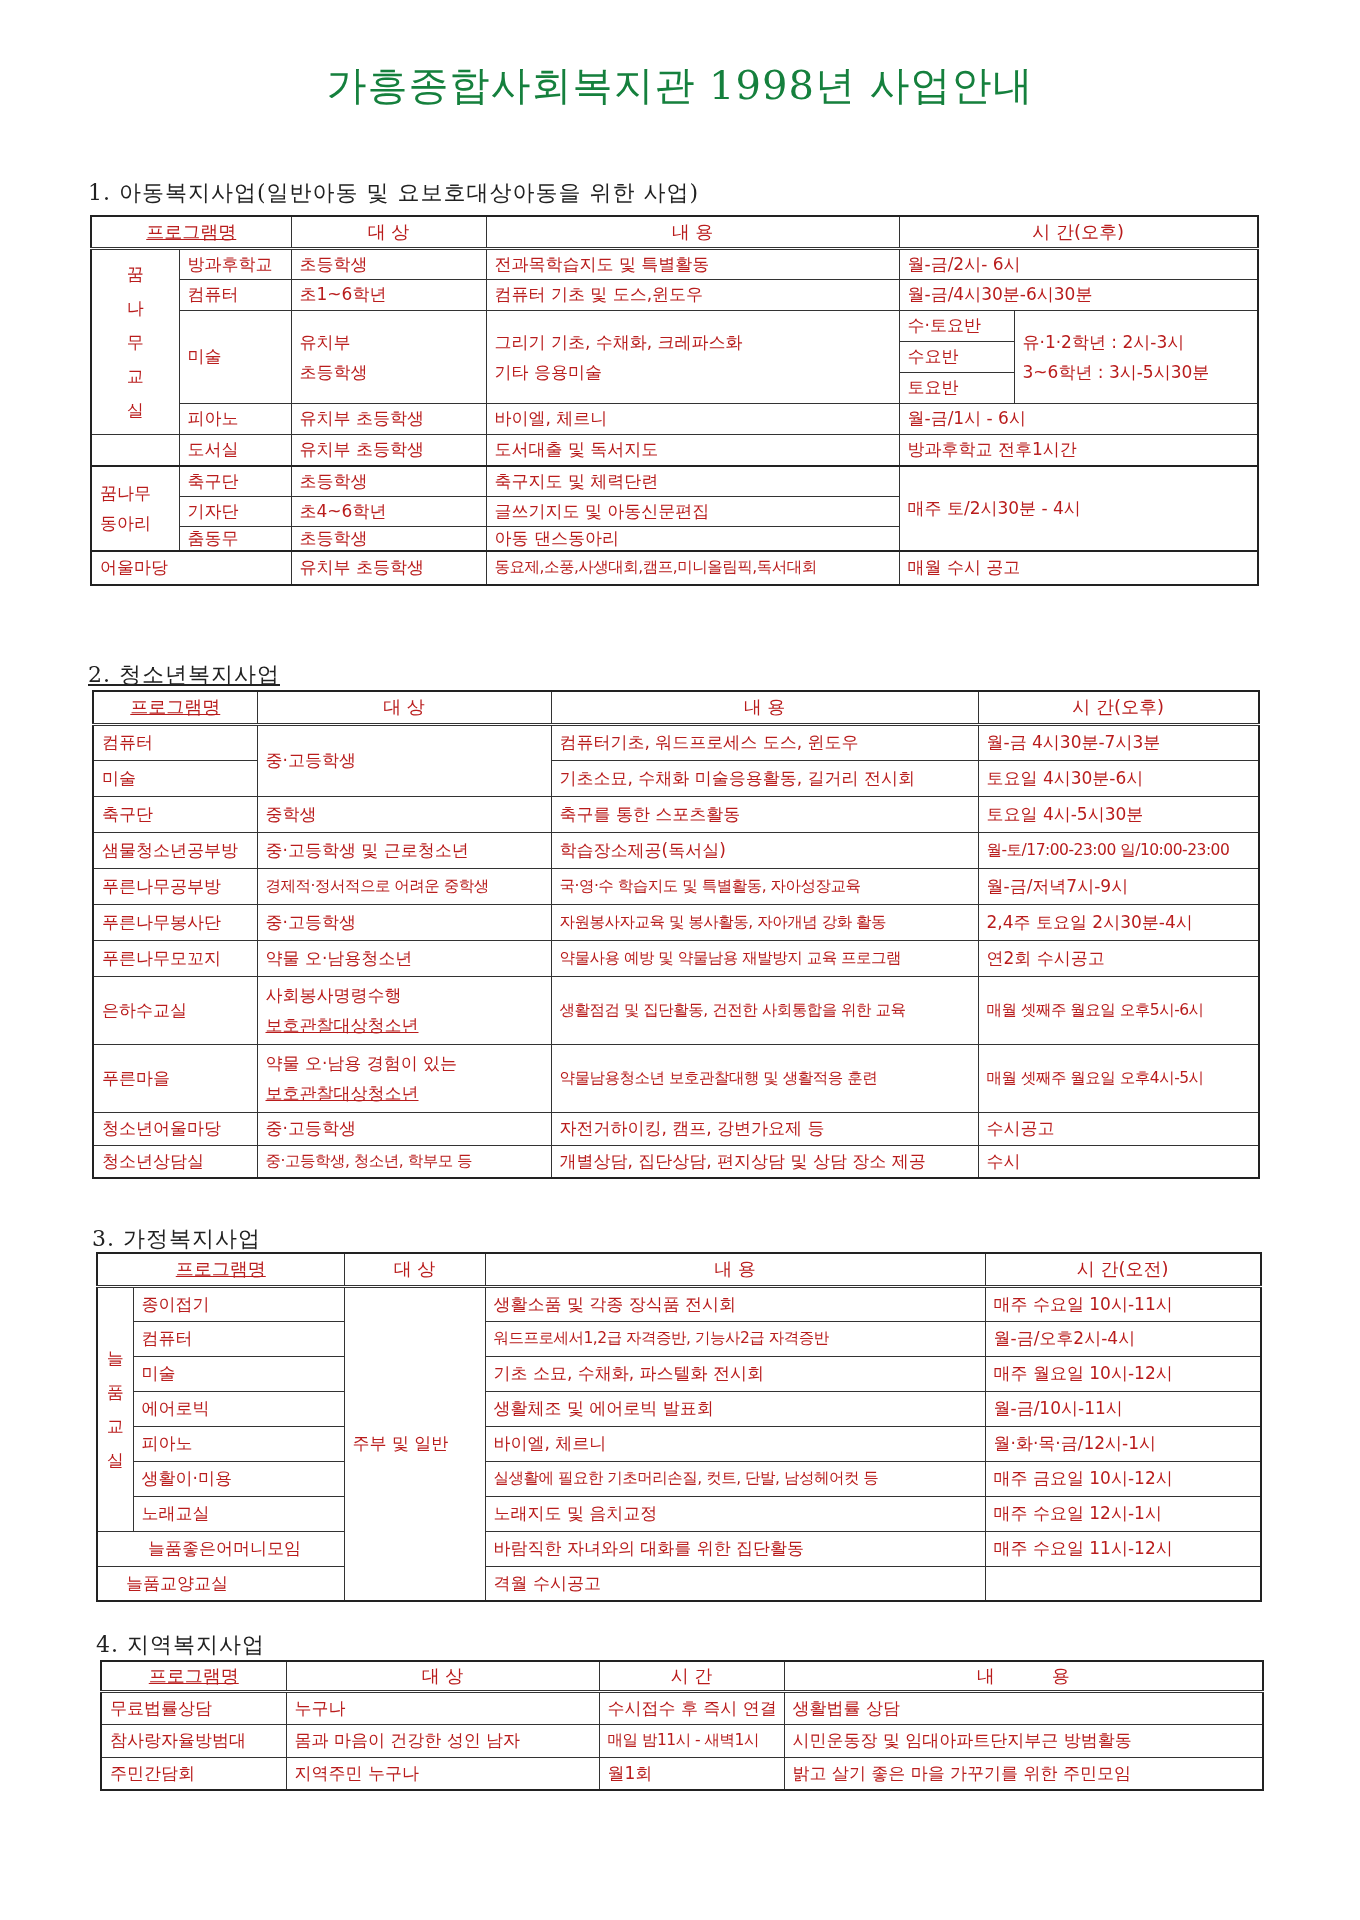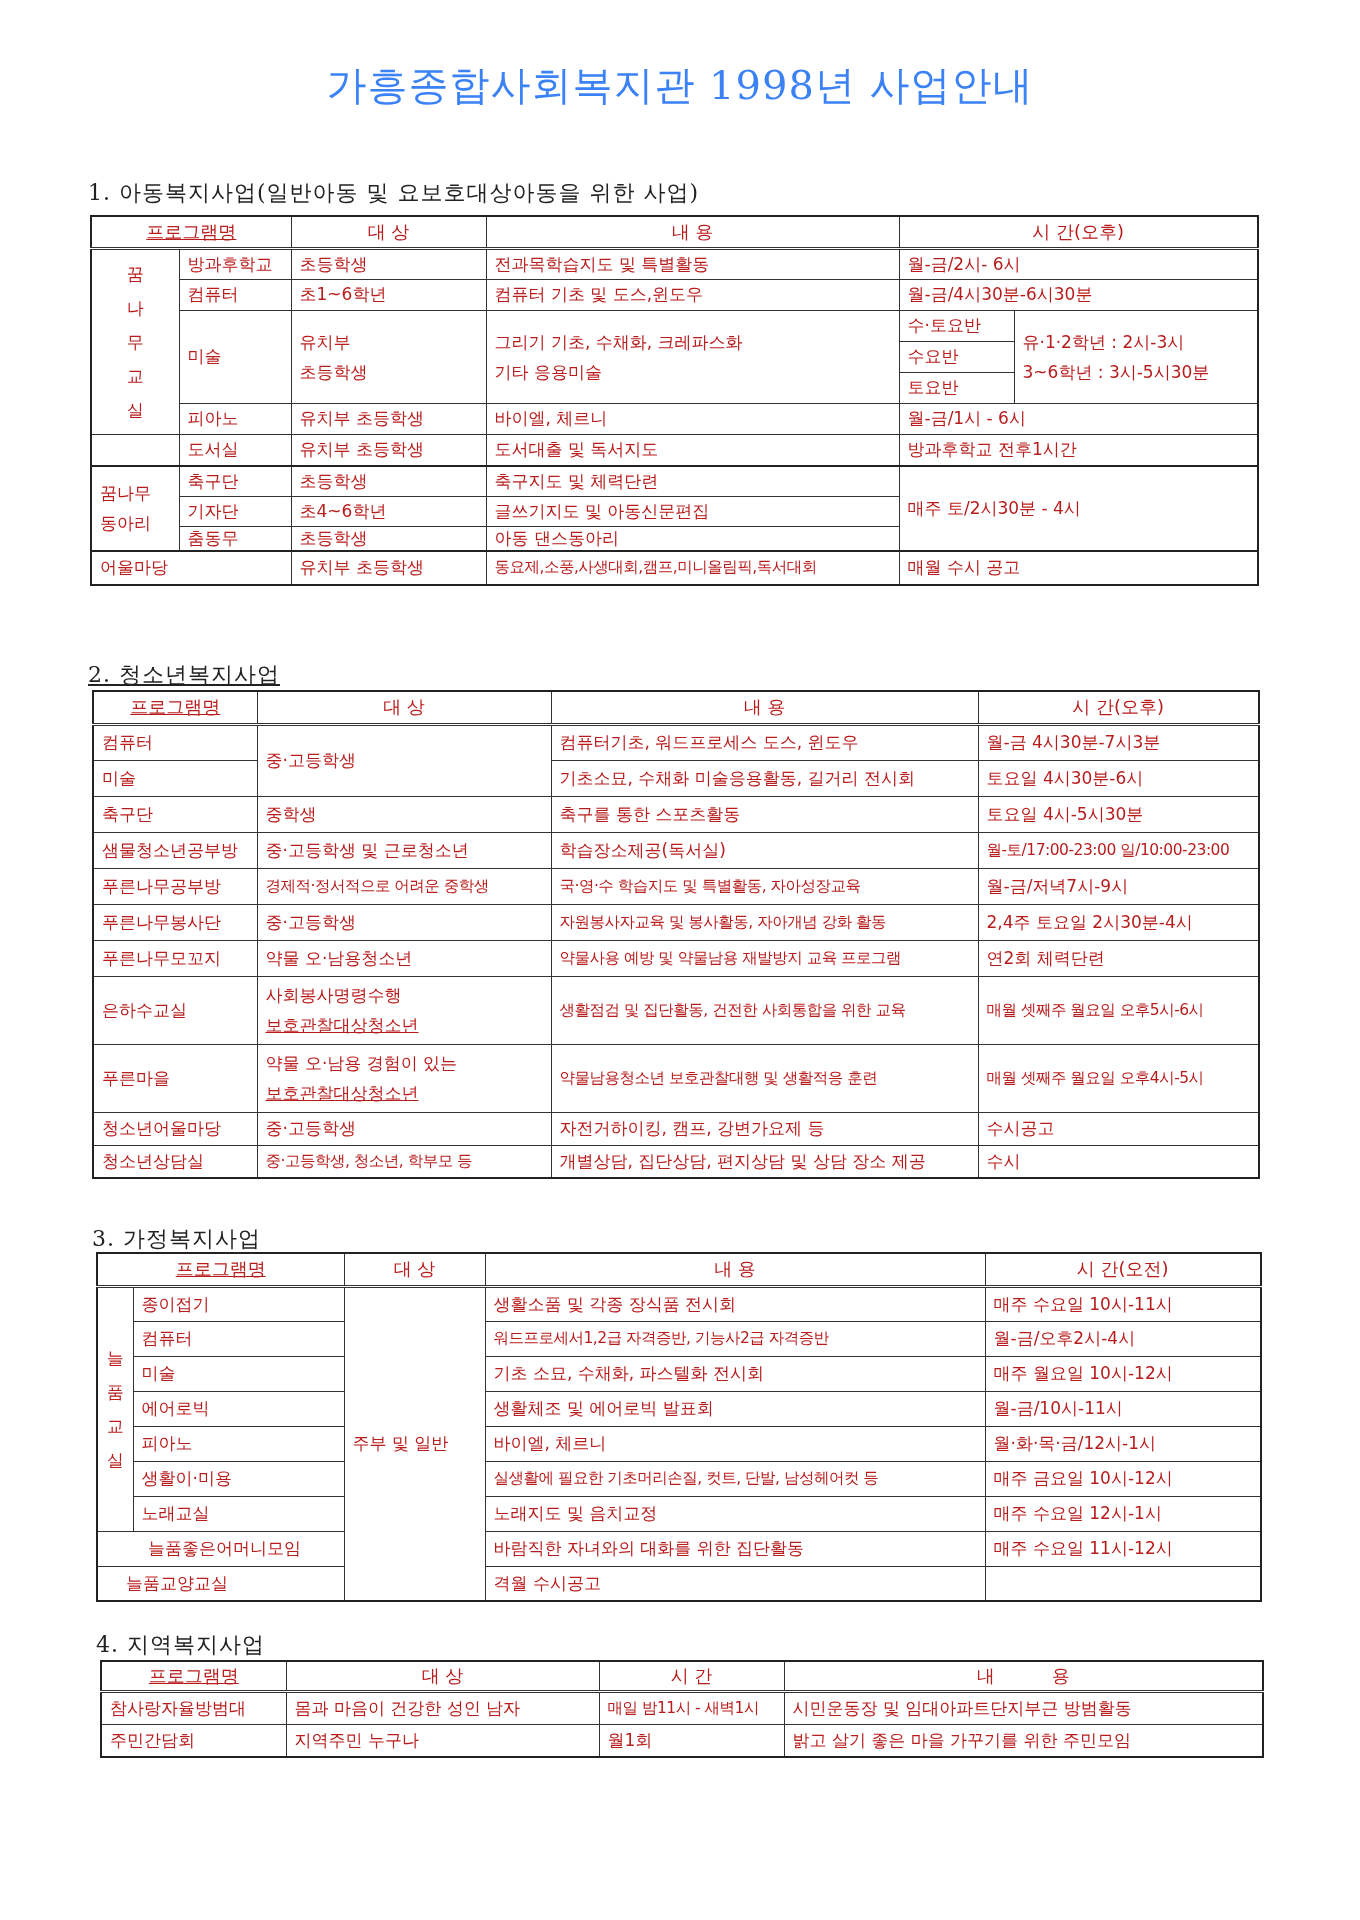--- a/index.html
+++ b/index.html
@@ -4,21 +4,21 @@
 <style>
   html, body { margin: 0; padding: 0; }
   body {
     width: 1360px; height: 1920px; position: relative; overflow: hidden;
     background: #ffffff; color: #1e1e1e;
     font-family: "DejaVu Sans", "Liberation Sans", sans-serif;
   }
   .page-title {
     position: absolute; left: 0; width: 1360px; top: 58px; text-align: center;
     font-family: "DejaVu Serif", "Liberation Serif", serif;
-    font-size: 40px; letter-spacing: 1px; color: #3b82f6;
+    font-size: 40px; letter-spacing: 1px; color: #15803d;
   }
   .section-heading {
     position: absolute; font-family: "DejaVu Serif", "Liberation Serif", serif;
     font-size: 22px; color: #222; letter-spacing: 1px;
   }
   table.grid {
     position: absolute; border-collapse: collapse; table-layout: fixed;
     font-size: 17px; color: #b91c1c;
   }
   table.grid td, table.grid th {
@@ -192,21 +192,21 @@
     <tr style="height:36px">
       <td>푸른나무봉사단</td>
       <td>중·고등학생</td>
       <td class="small">자원봉사자교육 및 봉사활동, 자아개념 강화 활동</td>
       <td>2,4주 토요일 2시30분-4시</td>
     </tr>
     <tr style="height:36px">
       <td>푸른나무모꼬지</td>
       <td>약물 오·남용청소년</td>
       <td class="small">약물사용 예방 및 약물남용 재발방지 교육 프로그램</td>
-      <td>연2회 체력단련</td>
+      <td>연2회 수시공고</td>
     </tr>
     <tr style="height:68px">
       <td>은하수교실</td>
       <td class="two-line">
         <span>사회봉사명령수행</span><br>
         <span class="u">보호관찰대상청소년</span>
       </td>
       <td class="small">생활점검 및 집단활동, 건전한 사회통합을 위한 교육</td>
       <td class="small">매월 셋째주 월요일 오후5시-6시</td>
     </tr>
@@ -320,20 +320,26 @@
   <thead>
     <tr style="height:30px">
       <th class="hdr-prog">프로그램명</th>
       <th>대   상</th>
       <th>시 간</th>
       <th style="white-space:pre">내          용</th>
     </tr>
   </thead>
   <tbody>
     <tr style="height:33px">
+      <td>무료법률상담</td>
+      <td>누구나</td>
+      <td>수시접수 후 즉시 연결</td>
+      <td>생활법률 상담</td>
+    </tr>
+    <tr style="height:33px">
       <td>참사랑자율방범대</td>
       <td>몸과 마음이 건강한 성인 남자</td>
       <td class="small">매일 밤11시 - 새벽1시</td>
       <td>시민운동장 및 임대아파트단지부근 방범활동</td>
     </tr>
     <tr style="height:33px">
       <td>주민간담회</td>
       <td>지역주민 누구나</td>
       <td>월1회</td>
       <td>밝고 살기 좋은 마을 가꾸기를 위한 주민모임</td>

